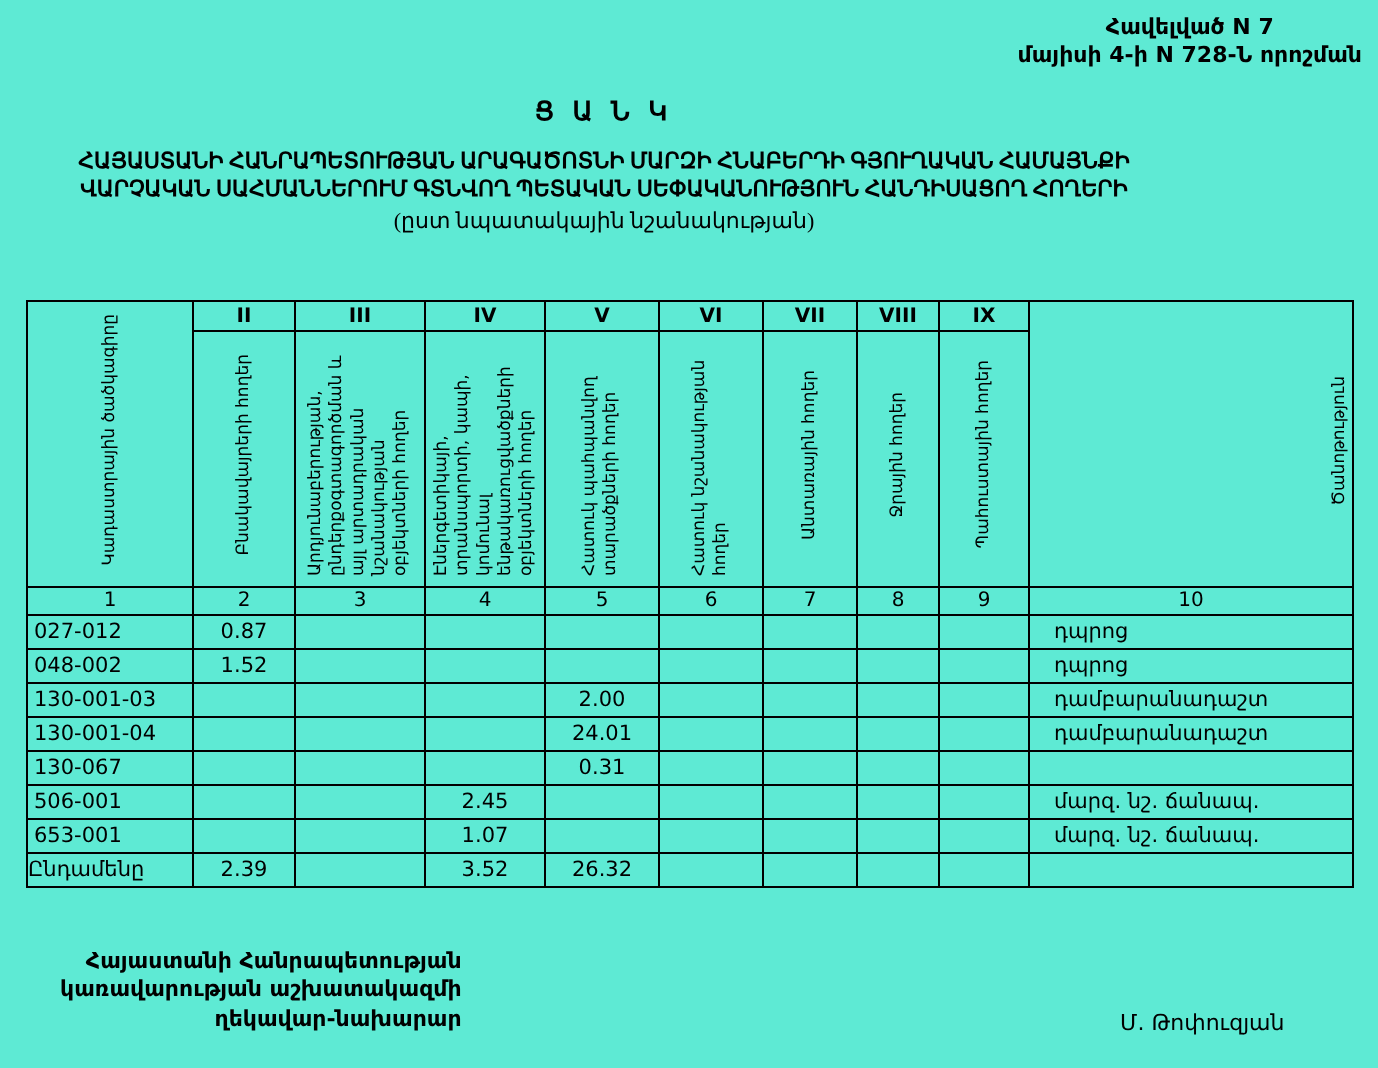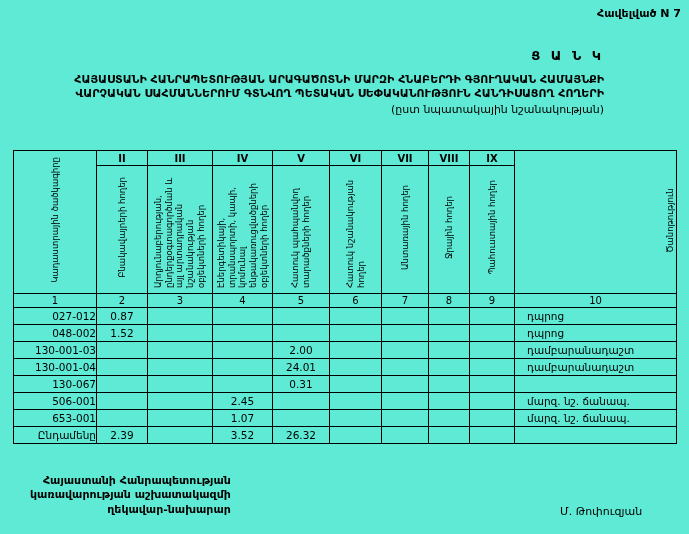--- a/index.html
+++ b/index.html
@@ -19,21 +19,22 @@
     text-align: center;
     font-size: 11px;
     font-weight: bold;
     line-height: 1.3;
   }
   .title-block {
     position: absolute;
     top: 48px;
     left: 0;
     width: 604px;
-    text-align: right;
+    text-align: center;
+    font-family: Liberation Serif, serif;
   }
   .title-heading {
     font-size: 13px;
     font-weight: bold;
     letter-spacing: 3px;
     margin-bottom: 10px;
   }
   .title-line {
     font-size: 11px;
     font-weight: bold;
@@ -89,23 +90,23 @@
     font-weight: normal;
     text-align: center;
     vertical-align: middle;
   }
   tbody td {
     height: 17px;
     font-size: 10.5px;
     vertical-align: middle;
     text-align: center;
   }
-  tbody td.col0 { text-align: right; padding-left: 3px; }
+  tbody td.col0 { text-align: left; padding-left: 3px; }
   tbody td.col9 { text-align: left; padding-left: 12px; }
-  tr[data-name="total-row"] td.col0 { text-align: right; padding-left: 0; }
+  tr[data-name="total-row"] td.col0 { text-align: left; padding-left: 0; }
   .footer-left {
     position: absolute;
     left: 30px;
     top: 474px;
     font-size: 11px;
     font-weight: bold;
     line-height: 1.3;
     text-align: right;
   }
   .footer-sign {
@@ -116,20 +117,21 @@
     font-weight: normal;
   }
 </style>
 </head>
 <body>
 
 <div class="page" data-name="document-page">
 
   <div class="annex" data-name="annex-reference">
     <div data-name="annex-line-1">Հավելված N 7</div>
+    <div data-name="annex-line-3">մայիսի 4-ի N 728-Ն որոշման</div>
   </div>
 
   <div class="title-block" data-name="title-block">
     <div class="title-heading" data-name="document-heading">Ց Ա Ն Կ</div>
     <div class="title-line" data-name="title-line-1">ՀԱՅԱՍՏԱՆԻ ՀԱՆՐԱՊԵՏՈՒԹՅԱՆ ԱՐԱԳԱԾՈՏՆԻ ՄԱՐԶԻ ՀՆԱԲԵՐԴԻ ԳՅՈՒՂԱԿԱՆ ՀԱՄԱՅՆՔԻ</div>
     <div class="title-line" data-name="title-line-2">ՎԱՐՉԱԿԱՆ ՍԱՀՄԱՆՆԵՐՈՒՄ ԳՏՆՎՈՂ ՊԵՏԱԿԱՆ ՍԵՓԱԿԱՆՈՒԹՅՈՒՆ ՀԱՆԴԻՍԱՑՈՂ ՀՈՂԵՐԻ</div>
     <div class="title-sub" data-name="title-subline">(ըստ նպատակային նշանակության)</div>
   </div>
 
   <table class="land" data-name="land-table">

